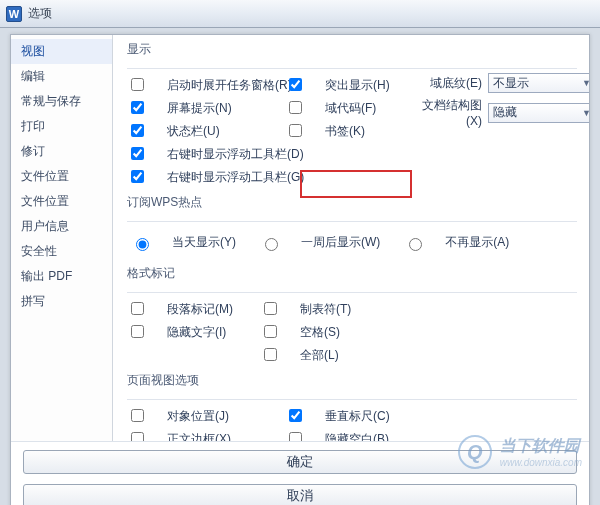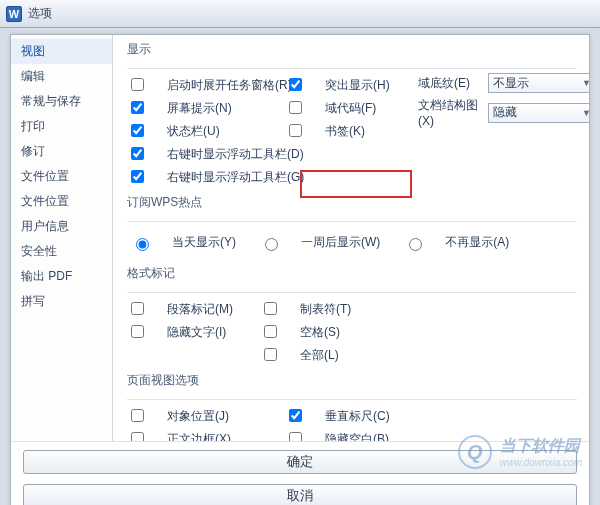--- a/index.html
+++ b/index.html
@@ -77,21 +77,21 @@
     padding-bottom: 10px;
     margin-bottom: 4px;
   }
   .cols {
     display: flex;
     gap: 18px;
   }
   .col { flex: 0 0 auto; }
   .col.left { width: 140px; }
   .col.mid  { width: 115px; }
-  .col.right{ flex: 1; }
+  .col.right{ flex: 1; text-align: right; }
   .chk, .rad {
     display: flex;
     align-items: flex-end;
     gap: 20px;
     padding: 2px 0;
     color: #30405c;
     white-space: nowrap;
   }
   .chk input, .rad input {
     width: 13px; height: 13px;

